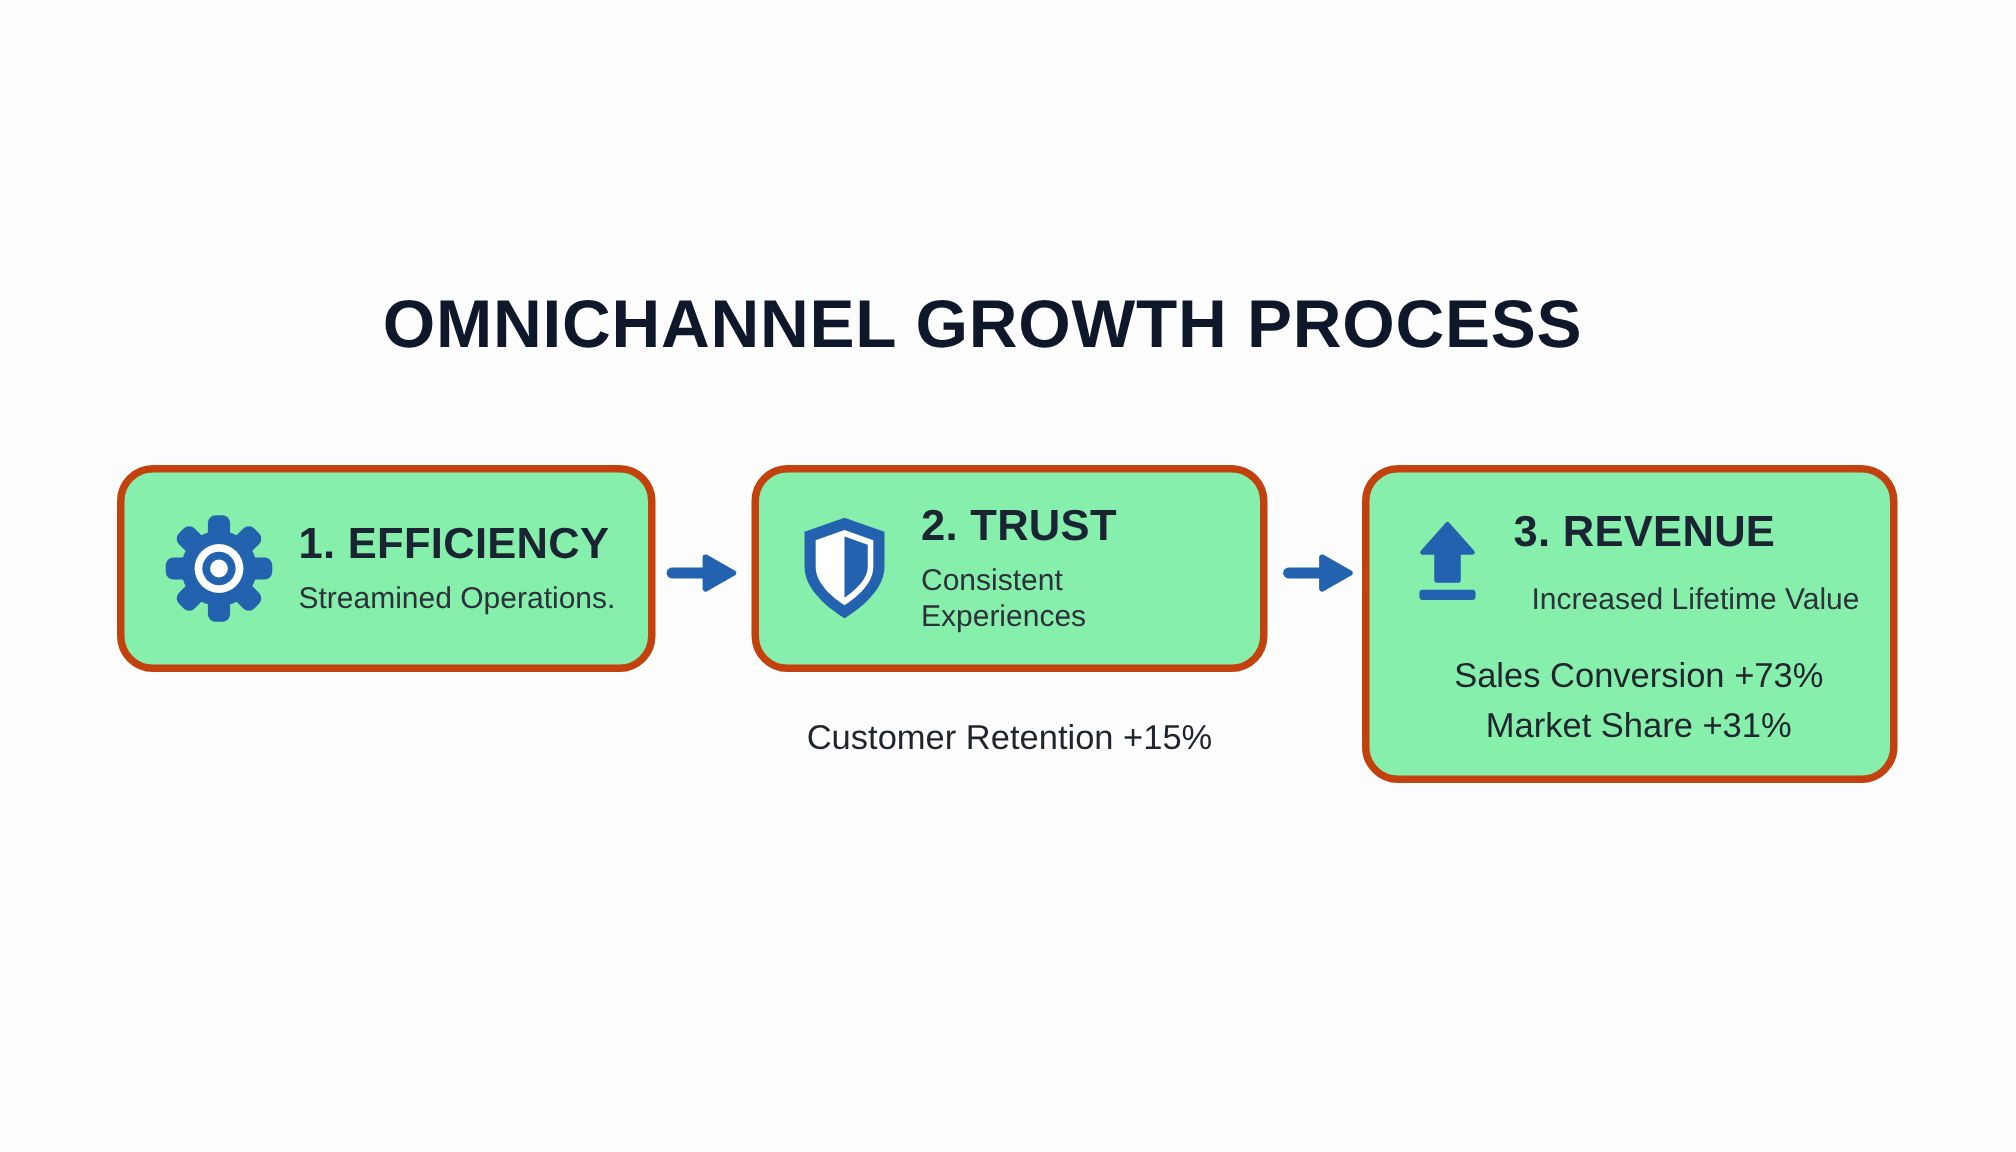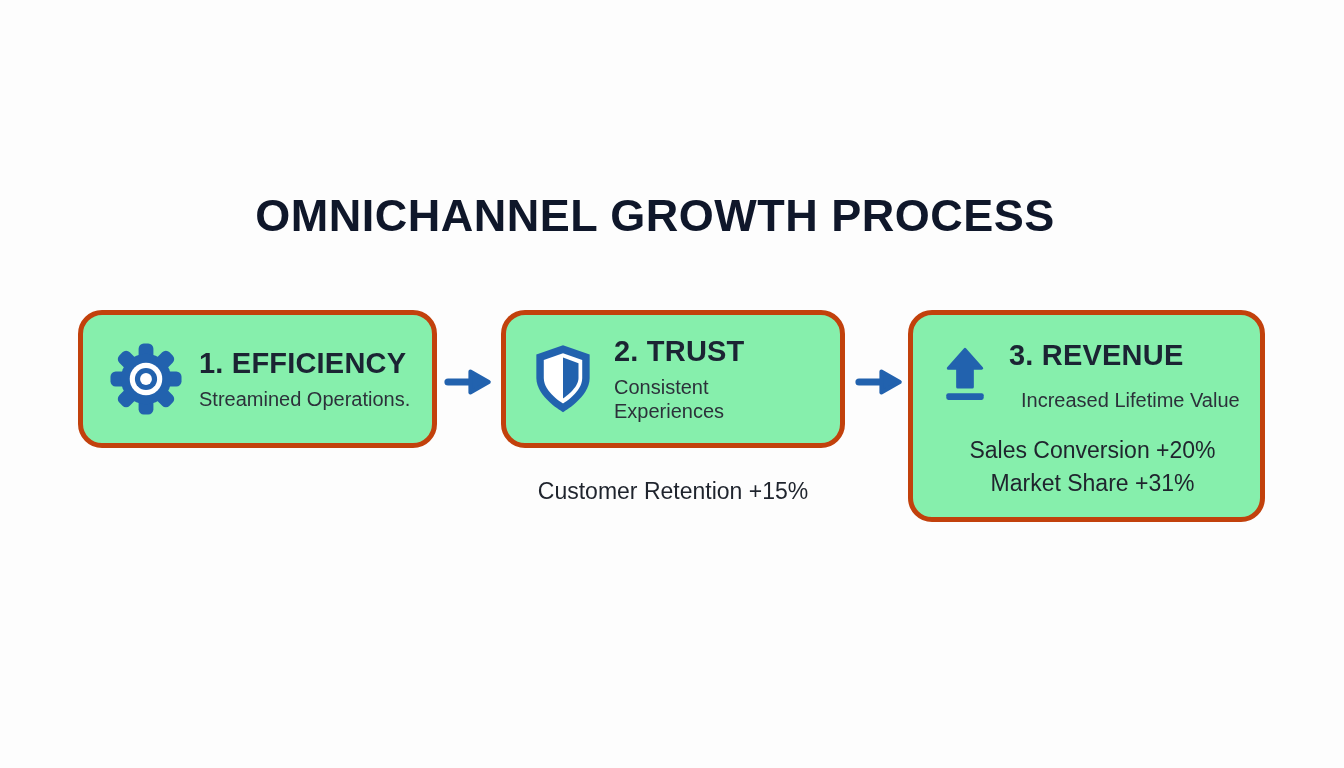--- a/index.html
+++ b/index.html
@@ -124,20 +124,20 @@
           <polygon points="50,4 82,40 64,40 64,76 36,76 36,40 18,40" fill="#2262ae" stroke="#2262ae" stroke-width="6" stroke-linejoin="round"></polygon>
           <rect x="14" y="88" width="72" height="13" rx="4" fill="#2262ae"></rect>
         </svg>
       </span>
       <div class="txt">
         <div class="heading">3. REVENUE</div>
         <div class="sub">Increased Lifetime Value</div>
       </div>
     </div>
     <div class="stats">
-      <div class="stat">Sales Conversion +20%</div>
+      <div class="stat">Sales Conversion +73%</div>
       <div class="stat">Market Share +31%</div>
     </div>
   </section>
 
   <div class="caption">Customer Retention +15%</div>
 
 </div>
 
 </body></html>

